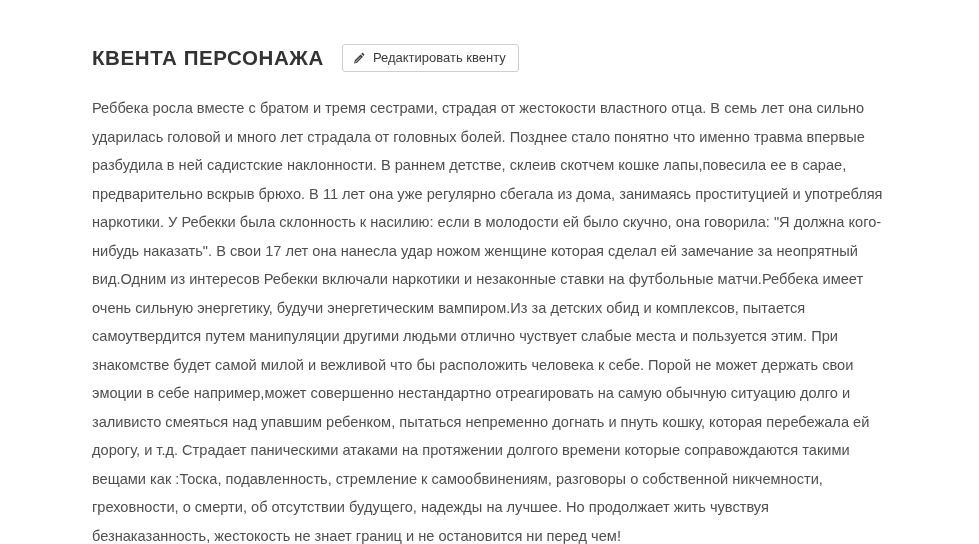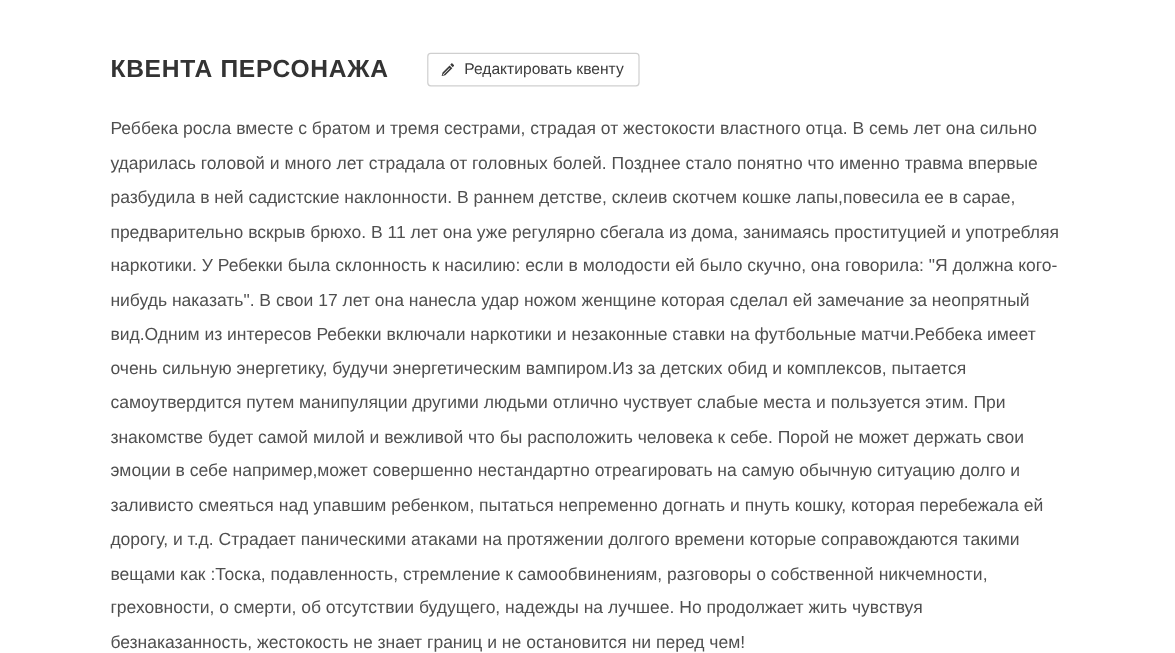--- a/index.html
+++ b/index.html
@@ -42,21 +42,20 @@
     gap: 7px;
     background: #ffffff;
     border: 1px solid #cfcfcf;
     border-radius: 3px;
     padding: 6px 12px 6px 10px;
     font-size: 13px;
     color: #3c3c3c;
     cursor: pointer;
     line-height: 1.1;
     font-family: "Liberation Sans", sans-serif;
-    margin-left: 14px;
   }
   .pencil-icon {
     display: inline-block;
     width: 13px;
     height: 13px;
     flex: 0 0 auto;
   }
   .pencil-icon svg {
     display: block;
   }

